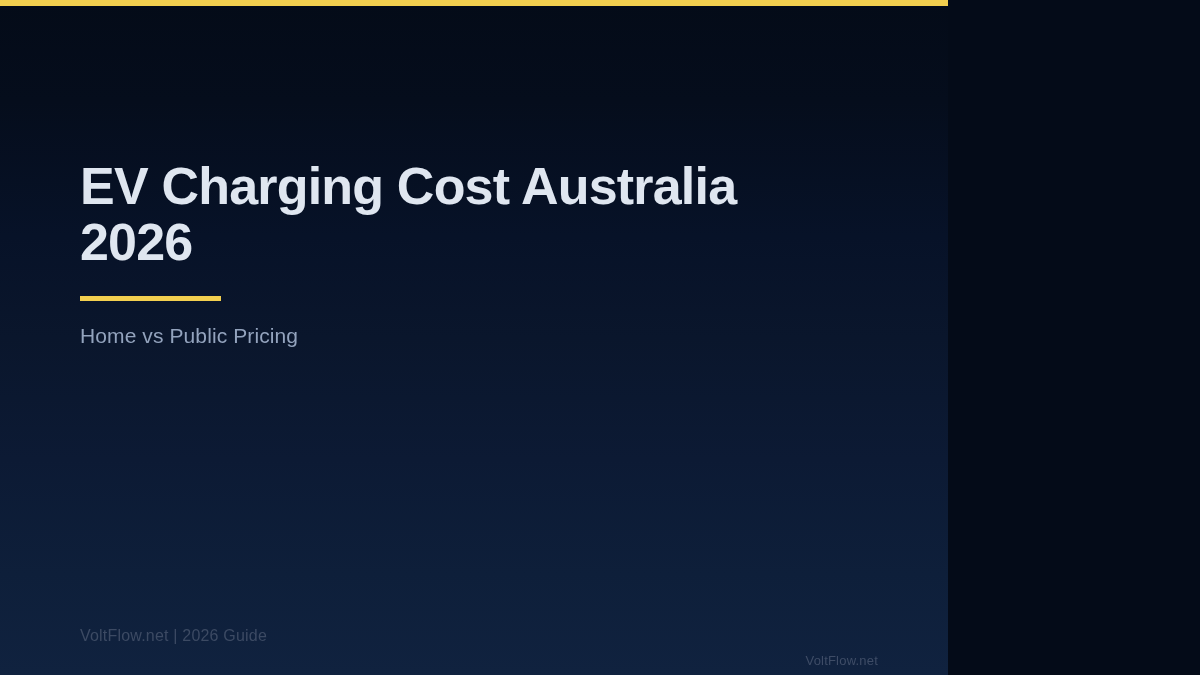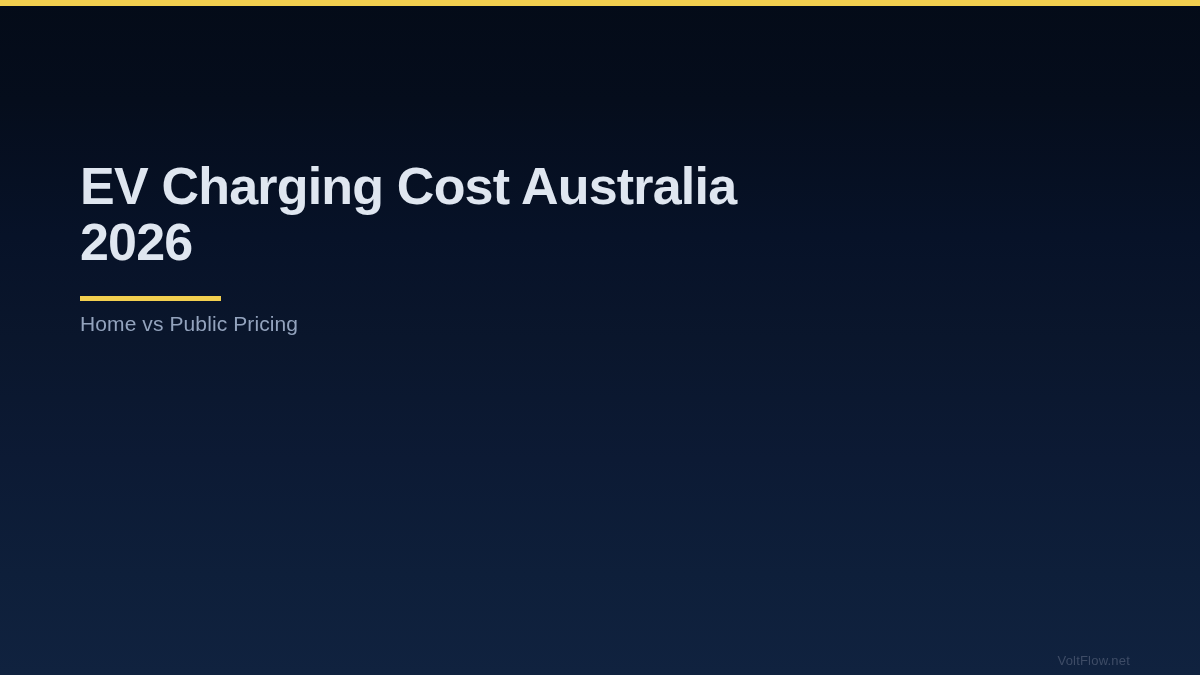--- a/index.html
+++ b/index.html
@@ -10,21 +10,21 @@
     overflow: hidden;
   }
 
   body {
     font-family: "Liberation Sans", sans-serif;
     background: #040b18;
   }
 
   #slide {
     position: relative;
-    width: 1200px;
+    width: 948px;
     height: 675px;
     background: linear-gradient(180deg,
         #040b18 0%,
         #050d1c 15%,
         #071228 35%,
         #0a162c 50%,
         #0c1a34 68%,
         #0e1f3a 85%,
         #10223f 100%);
     overflow: hidden;
@@ -58,21 +58,21 @@
   }
 
   #title-accent-rule {
     margin-top: 26px;
     width: 141px;
     height: 5px;
     background: #f2cf4f;
   }
 
   #page-subtitle {
-    margin-top: 10px;
+    margin-top: 22px;
     font-size: 21px;
     line-height: 26px;
     font-weight: 400;
     letter-spacing: 0.1px;
     color: #93a3bd;
   }
 
   
   #footer-credit {
     position: absolute;
@@ -104,16 +104,17 @@
   <div id="top-accent-bar"></div>
 
   <div id="content">
     <h1 id="page-title">EV Charging Cost Australia 2026</h1>
 
     <div id="title-accent-rule"></div>
 
     <p id="page-subtitle">Home vs Public Pricing</p>
   </div>
 
+  <div id="footer-credit">VoltFlow.net | 2026 Guide</div>
 
   <div id="watermark">VoltFlow.net</div>
 
 </div>
 
 </body></html>

